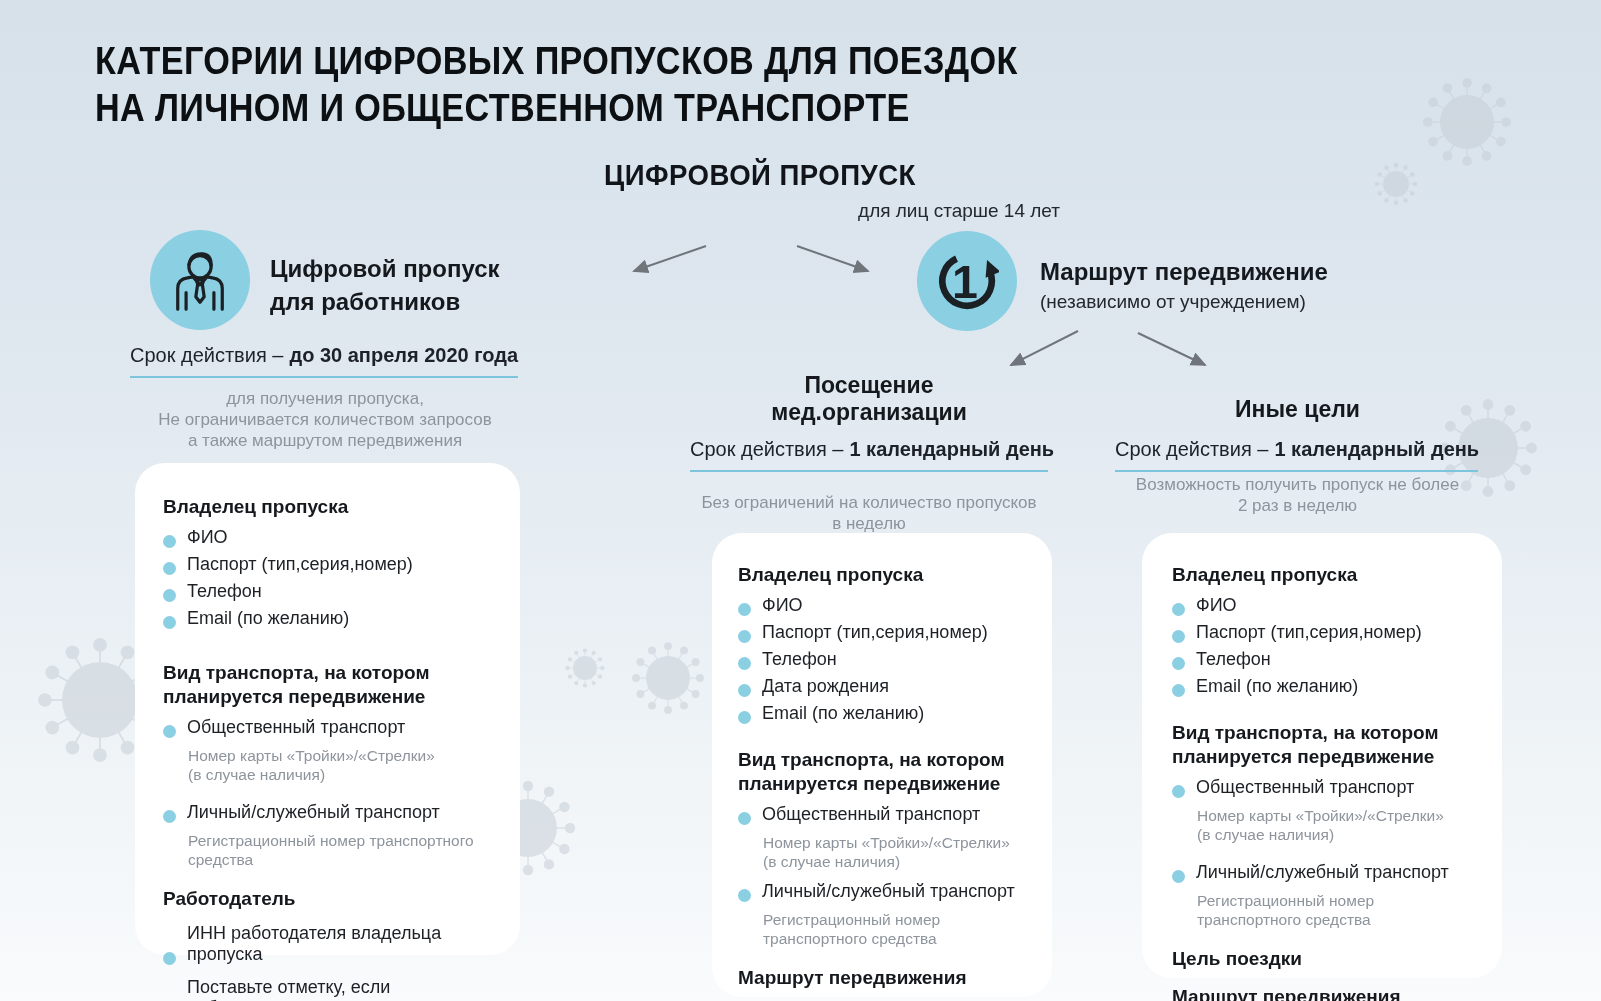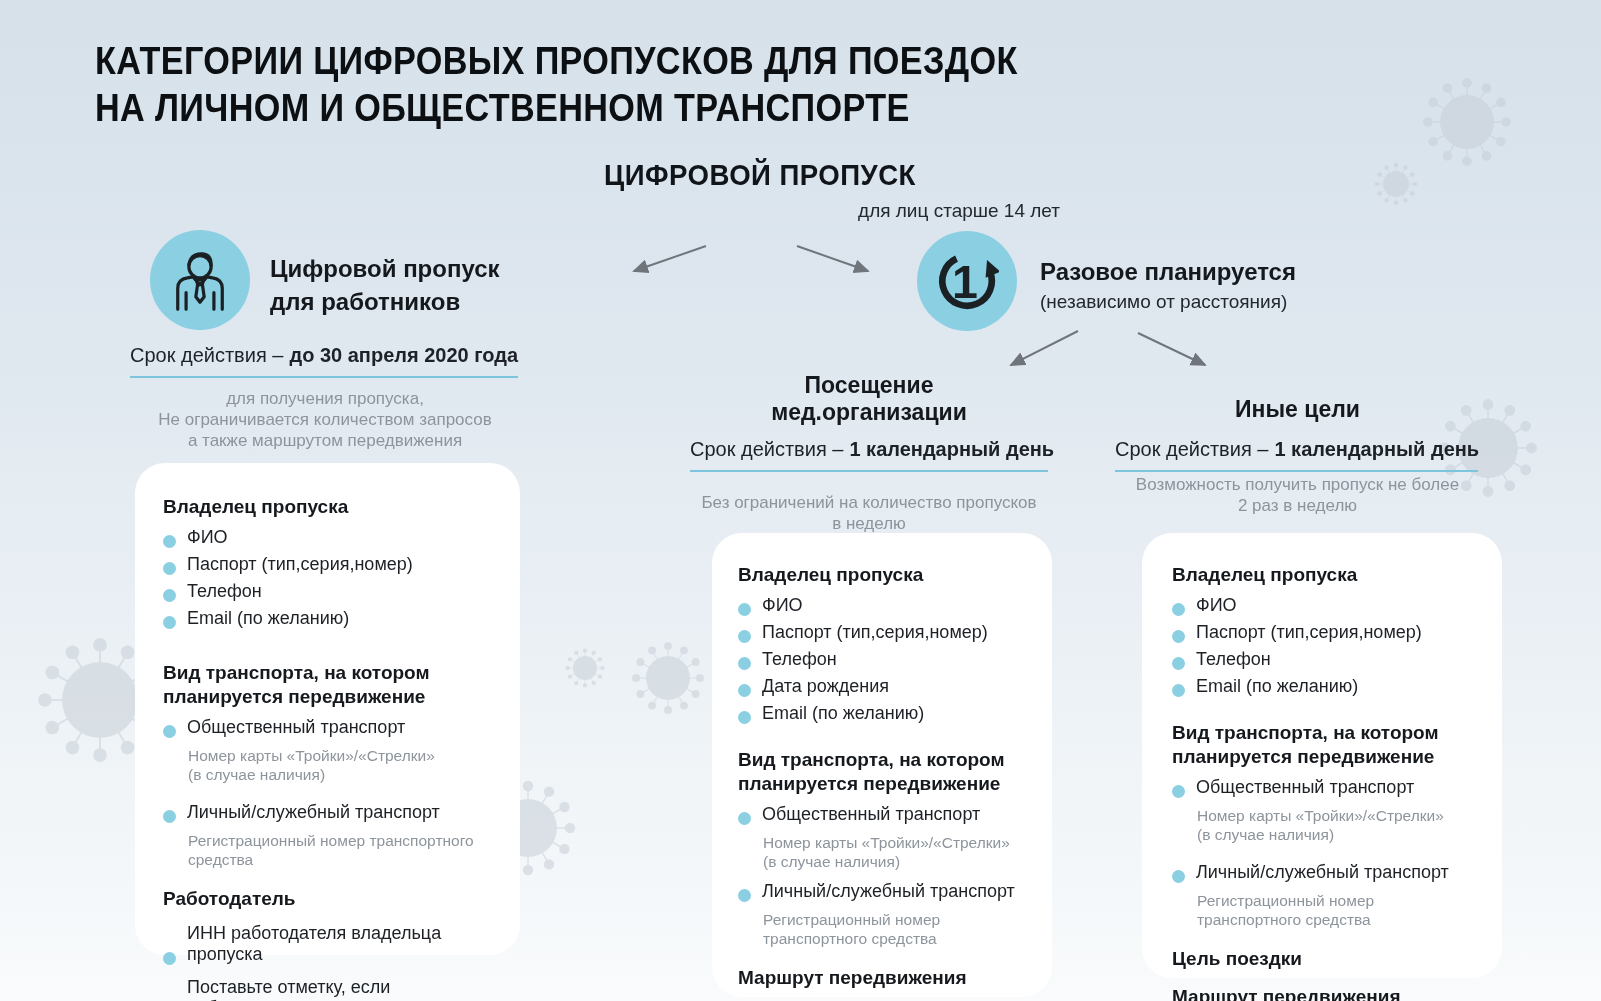--- a/index.html
+++ b/index.html
@@ -124,22 +124,22 @@
     <div>для работников</div>
   </div>
 
   <div class="circle" style="left:917px;top:231px;background:#8bcfe3;">
     <svg width="64" height="64" viewBox="-22 -22 44 44">
       <path d="M-7.2,-15.4 A17,17 0 1,0 15.8,-6.4" fill="none" stroke="#1b2025" stroke-width="4.6"></path>
       <polygon points="-5.5,4 5.5,4 0,-7" fill="#1b2025" transform="translate(16.4,-8) rotate(-22)"></polygon>
       <text x="-1.5" y="11.5" text-anchor="middle" font-size="32" font-weight="bold" fill="#1b2025" font-family="Liberation Sans, DejaVu Sans, sans-serif">1</text>
     </svg>
   </div>
-  <div class="branch-label" style="left:1040px;top:255px;">Разовое планируется</div>
-  <div class="branch-sub" style="left:1040px;top:291px;">(независимо от расстояния)</div>
+  <div class="branch-label" style="left:1040px;top:255px;">Маршрут передвижение</div>
+  <div class="branch-sub" style="left:1040px;top:291px;">(независимо от учреждением)</div>
 
   <div class="validity" style="left:130px;top:344px;width:388px;">
     <span>Срок действия –</span><span class="val">до 30 апреля 2020 года</span>
   </div>
   <div class="note" style="left:130px;top:388px;width:390px;">
     <div>для получения пропуска,</div>
     <div>Не ограничивается количеством запросов</div>
     <div>а также маршрутом передвижения</div>
   </div>
 

